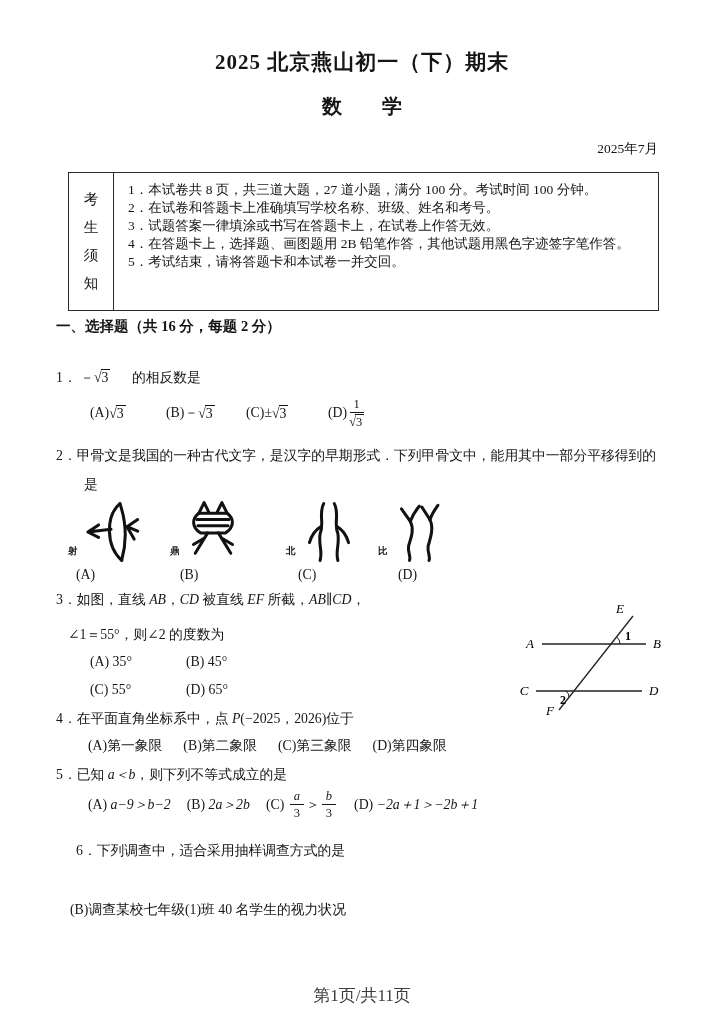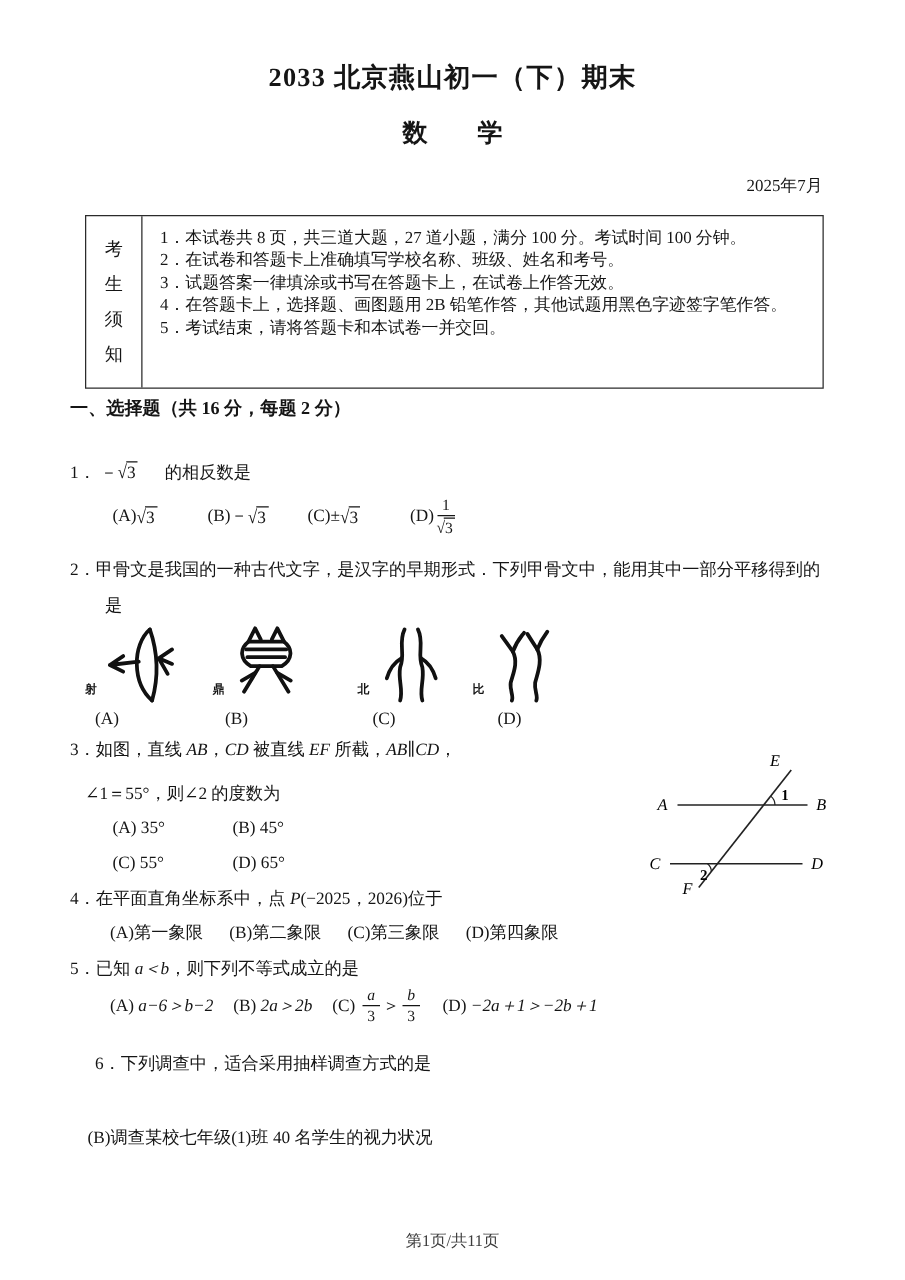--- a/index.html
+++ b/index.html
@@ -30,29 +30,29 @@
   .sqrt .sign{display:inline-block;transform:scaleY(1.08);}
   .sqrt .rad{display:inline-block;border-top:1.4px solid #151515;padding:0 2px 0 1px;margin-left:-1px;line-height:1.15;}
   .frac{display:inline-flex;flex-direction:column;align-items:center;vertical-align:middle;
     font-size:12.5px;line-height:1.15;margin:0 2px;}
   .frac .fnum{border-bottom:1.2px solid #151515;padding:0 4px 1px;}
   .frac .fden{padding-top:1px;}
   .glyph-cell{width:74px;height:66px;}
   .glyph-cell svg{position:absolute;left:12px;top:0;}
   .glyph-tag{position:absolute;left:-2px;bottom:8px;font-size:9.5px;font-weight:bold;}
   .optletter{font-size:13.8px;}
-  .footer{width:100%;text-align:center;font-size:13px;color:#3c3c3c;}
+  .footer{width:100%;text-align:center;font-size:17px;color:#3c3c3c;}
   svg text{font-family:"Liberation Serif","DejaVu Serif",serif;}
 </style>
 </head>
 <body>
 
 <div class="page">
 
-  <div class="abs title" style="top:48px;left:0;">2033 北京燕山初一（下）期末</div>
+  <div class="abs title" style="top:48px;left:0;">2025 北京燕山初一（下）期末</div>
   <div class="abs subject" style="top:93px;left:0;">数　　学</div>
   <div class="abs date" style="top:140px;right:66px;">2025年7月</div>
 
   <div class="abs notice" style="top:172px;left:68px;width:591px;height:139px;">
     <div class="notice-side">
       <span>考</span>
       <span>生</span>
       <span>须</span>
       <span>知</span>
     </div>
@@ -203,21 +203,21 @@
     <span class="opt">
         <span>(D)</span>
         <span>第四象限</span>
       </span>
   </div>
 
   <div class="abs qtext" style="top:766px;left:56px;">
     <span>5．已知 </span><span class="it">a＜b</span><span>，则下列不等式成立的是</span>
   </div>
   <div class="abs optrow" style="top:789px;left:88px;">
-    <span class="opt" style="margin-right:16px;"><span>(A)</span>&nbsp;<span class="it">a−6＞b−2</span></span>
+    <span class="opt" style="margin-right:16px;"><span>(A)</span>&nbsp;<span class="it">a−9＞b−2</span></span>
     <span class="opt" style="margin-right:16px;"><span>(B)</span>&nbsp;<span class="it">2a＞2b</span></span>
     <span class="opt" style="margin-right:16px;">
       <span>(C)</span>&nbsp;
       <span class="frac">
           <span class="fnum it">a</span>
           <span class="fden">3</span>
         </span>
       <span>＞</span>
       <span class="frac">
           <span class="fnum it">b</span>

